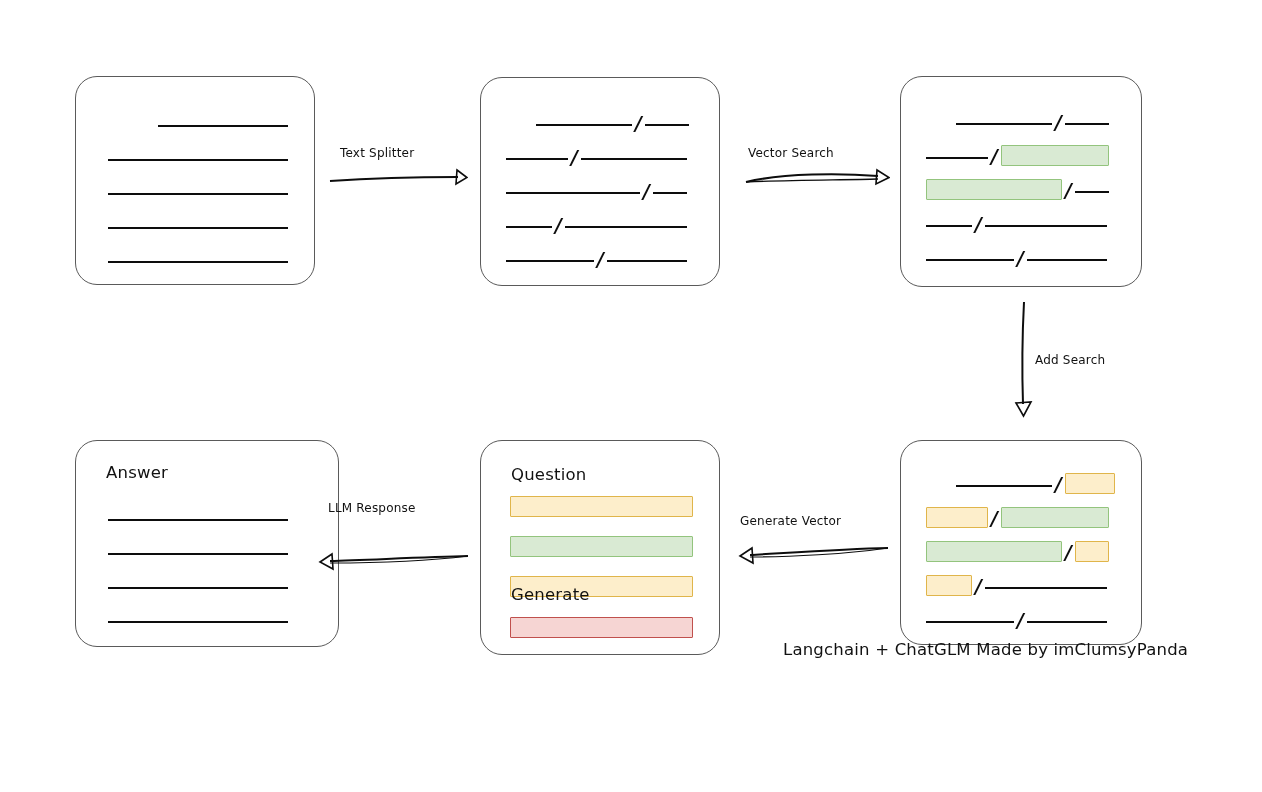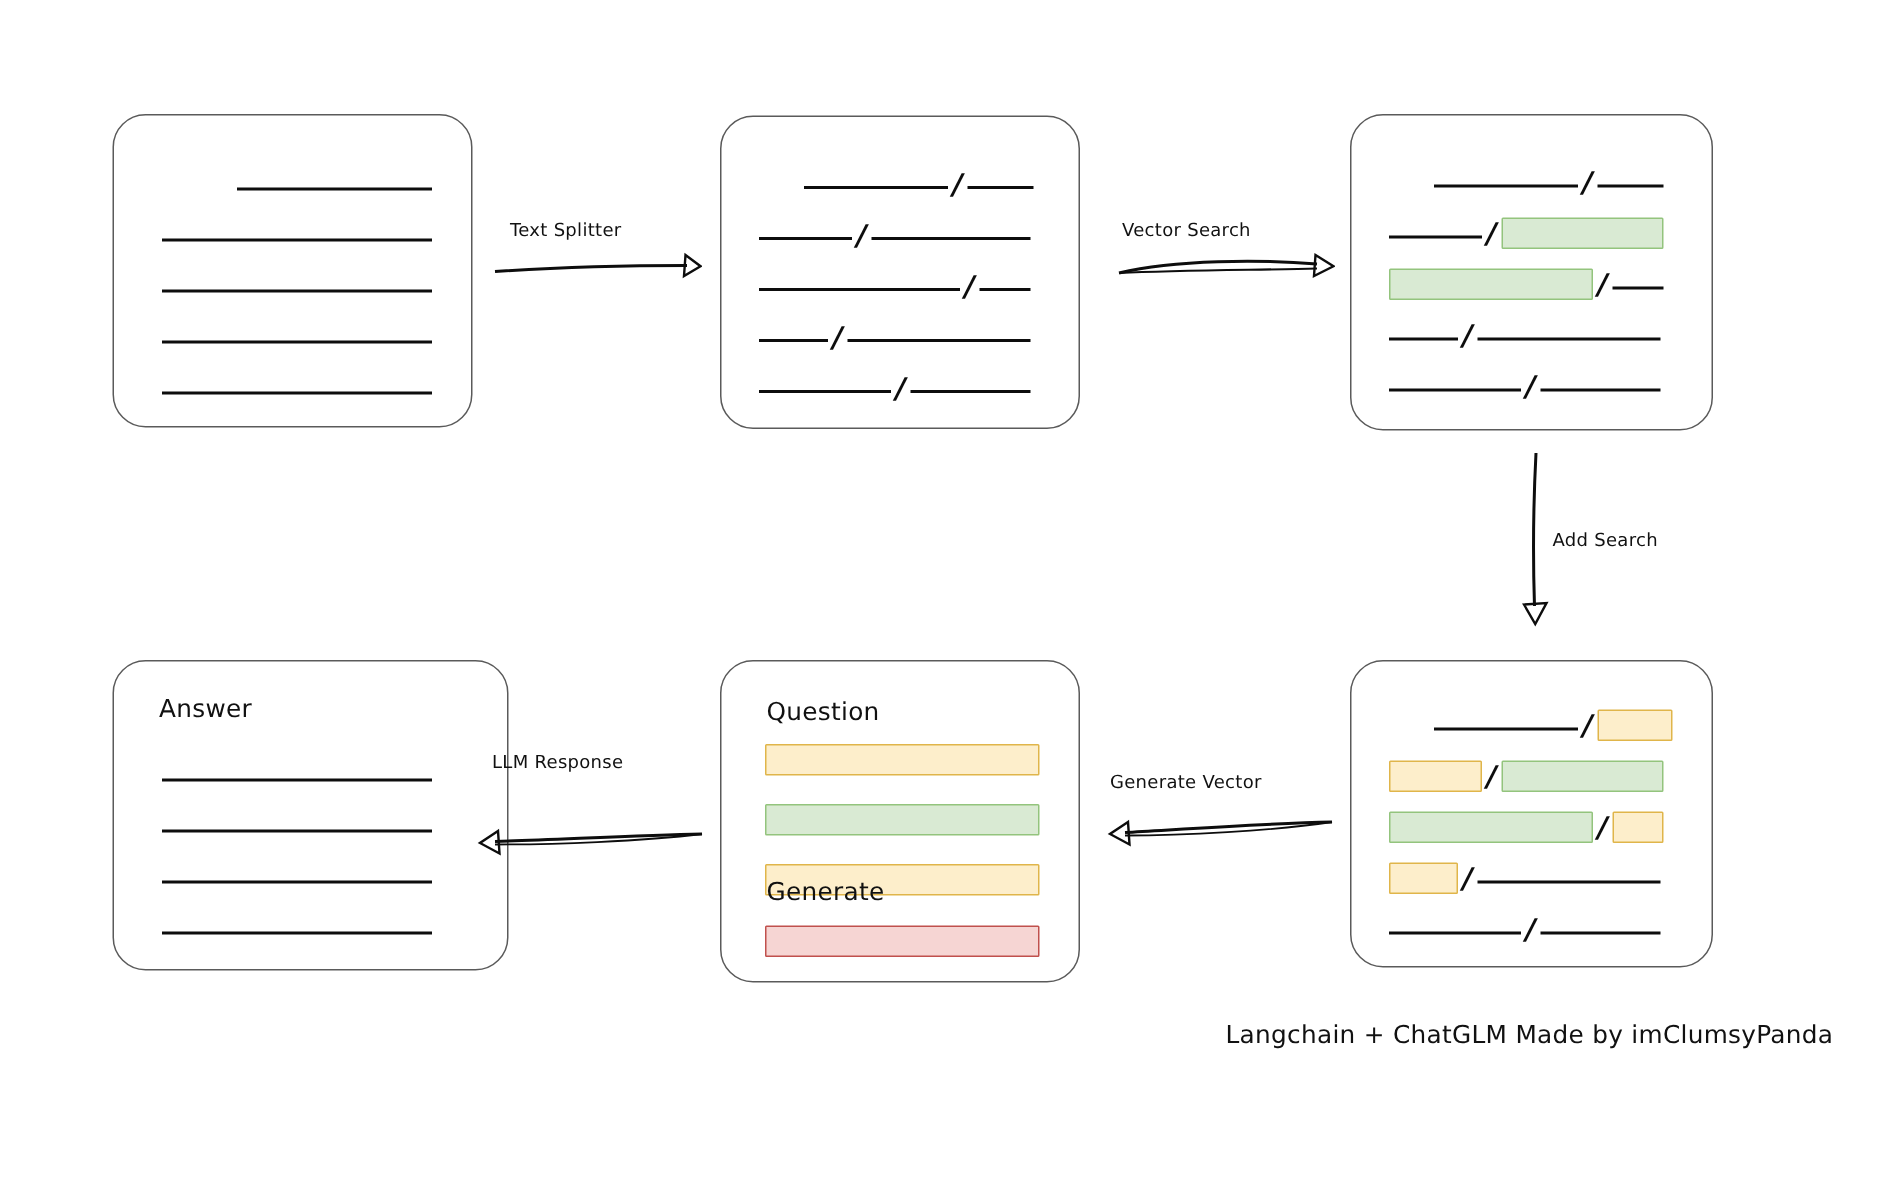--- a/index.html
+++ b/index.html
@@ -286,15 +286,15 @@
           <span class="seg" style="width: 122px;"></span>
         </div>
         <div class="line-row">
           <span class="seg" style="width: 88px;"></span>
           <span class="slash">/</span>
           <span class="seg" style="width: 80px;"></span>
         </div>
       </div>
   </div>
 
-  <div class="caption" style="left:783px; top:680px;margin-left:34px;">Langchain + ChatGLM Made by imClumsyPanda</div>
+  <div class="caption" style="left:783px; top:640px;">Langchain + ChatGLM Made by imClumsyPanda</div>
 
 </div>
 
 </body></html>

